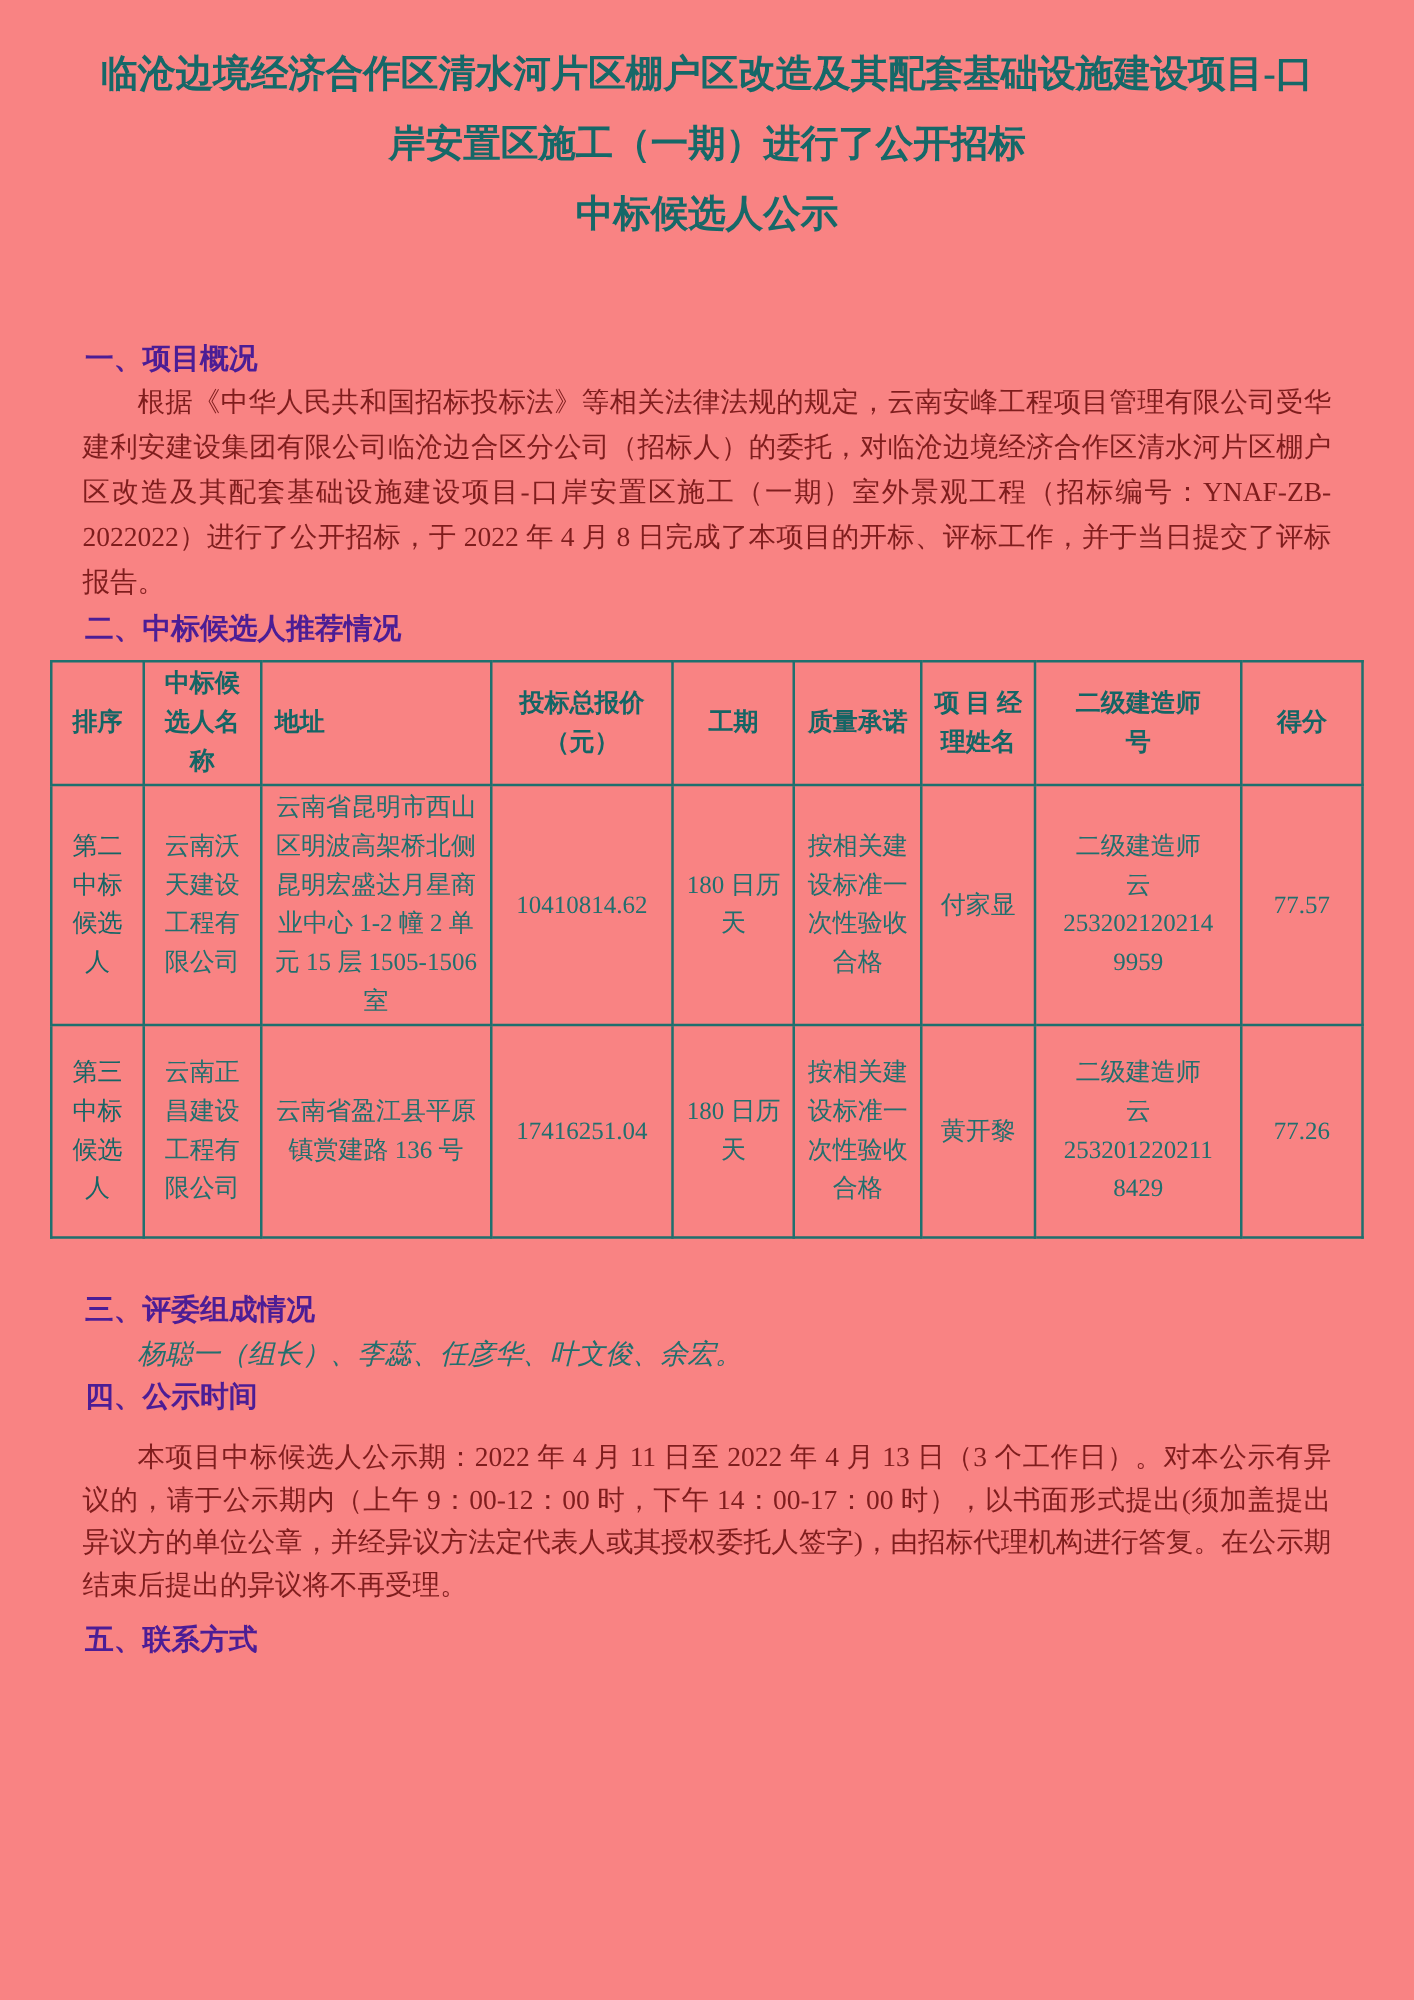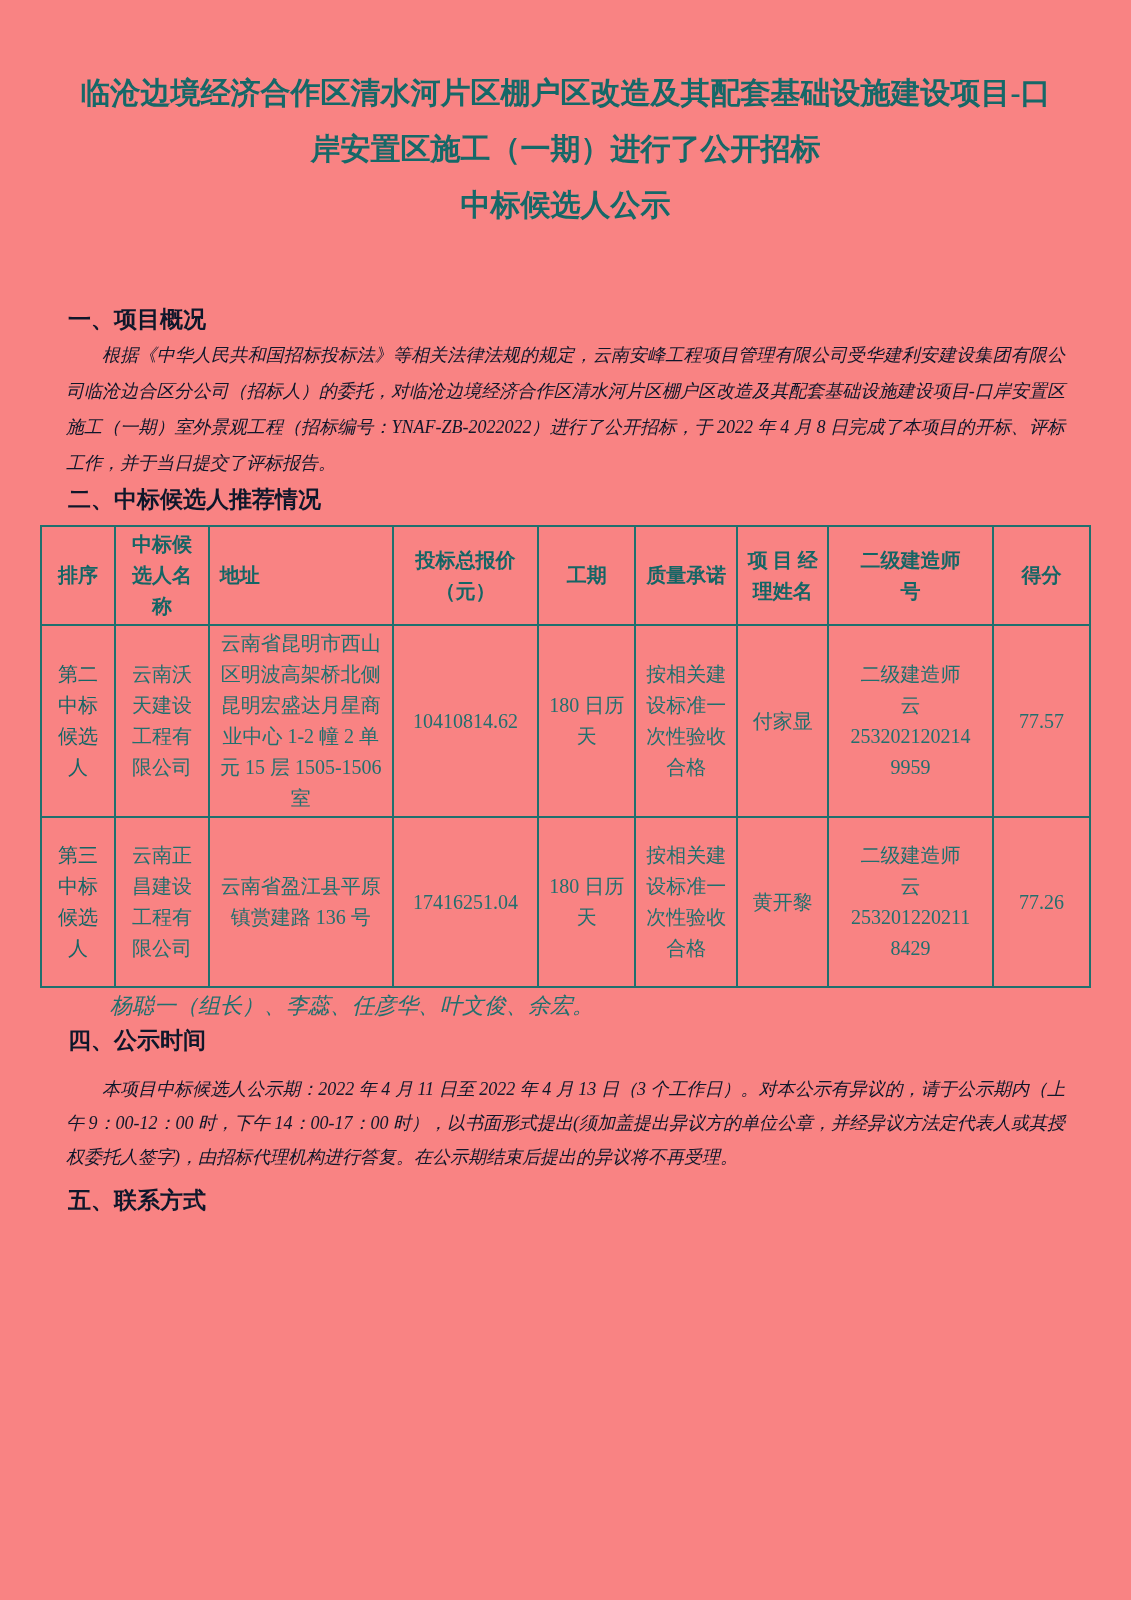--- a/index.html
+++ b/index.html
@@ -5,46 +5,45 @@
   html, body { margin: 0; padding: 0; }
   body {
     width: 1131px; height: 1600px;
     background: #f98383;
     color: #1e6e6d;
     font-family: "Liberation Serif", "DejaVu Serif", serif;
   }
   .page {
     box-sizing: border-box;
     width: 1131px; height: 1600px;
-    padding: 65px 40px 0 40px;
+    padding: 32px 40px 0 40px;
     overflow: hidden;
   }
   .doc-title {
     text-align: center;
     font-weight: bold;
     font-size: 30px;
     line-height: 56px;
     color: #166868;
     margin-bottom: 70px;
   }
   .sec-heading {
     font-weight: bold;
     font-size: 23px;
     line-height: 34px;
-    color: #0f172a;
+    color: #4c1d95;
     margin: 0 0 0 28px;
   }
   .body-text {
     margin: 0 26px;
-    font-size: 18px;
+    font-size: 22px;
     line-height: 36px;
     text-align: justify;
     text-indent: 2em;
-    color: #0f172a;
-    font-style: italic;
+    color: #7f1d1d;
   }
   .body-text.wide { line-height: 34px; margin-top: 14px; }
   .names-line {
     margin: 0 26px;
     font-size: 22px;
     line-height: 36px;
     text-indent: 2em;
     color: #226f6e;
     font-style: italic;
   }
@@ -175,20 +174,21 @@
         <td>黄开黎</td>
         <td>二级建造师
 云
 253201220211
 8429</td>
         <td>77.26</td>
       </tr>
     </tbody>
   </table>
 
+  <div class="sec-heading after-table">三、评委组成情况</div>
   <p class="names-line">杨聪一（组长）、李蕊、任彦华、叶文俊、余宏。</p>
 
   <div class="sec-heading s4-heading">四、公示时间</div>
   <p class="body-text wide">本项目中标候选人公示期：2022 年 4 月 11 日至 2022 年 4 月 13 日（3 个工作日）。对本公示有异议的，请于公示期内（上午 9：00-12：00 时，下午 14：00-17：00 时），以书面形式提出(须加盖提出异议方的单位公章，并经异议方法定代表人或其授权委托人签字)，由招标代理机构进行答复。在公示期结束后提出的异议将不再受理。</p>
 
   <div class="sec-heading s5-heading">五、联系方式</div>
 
 </div>
 
 </body></html>

